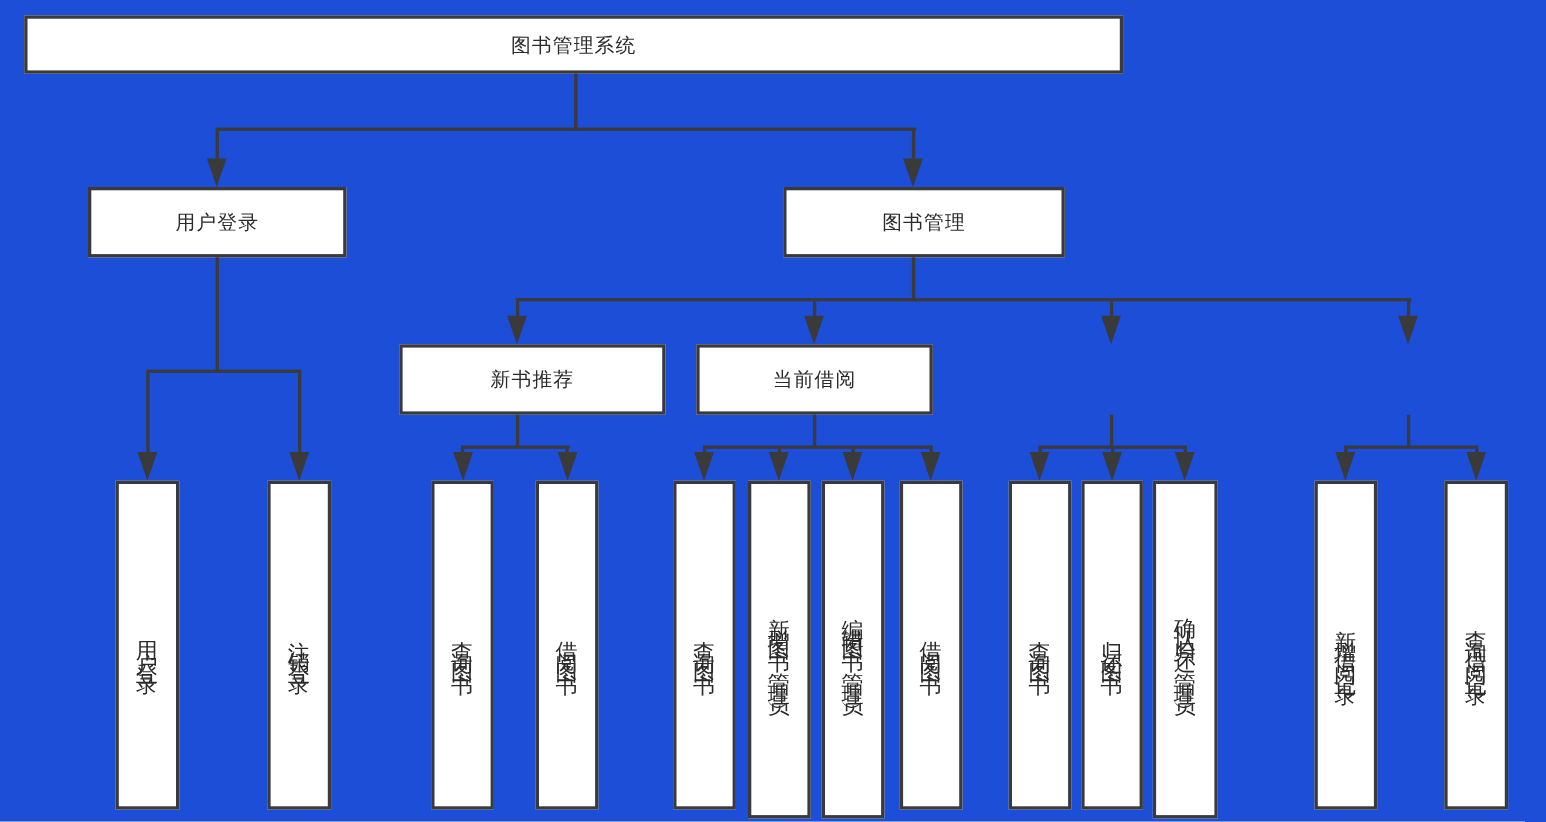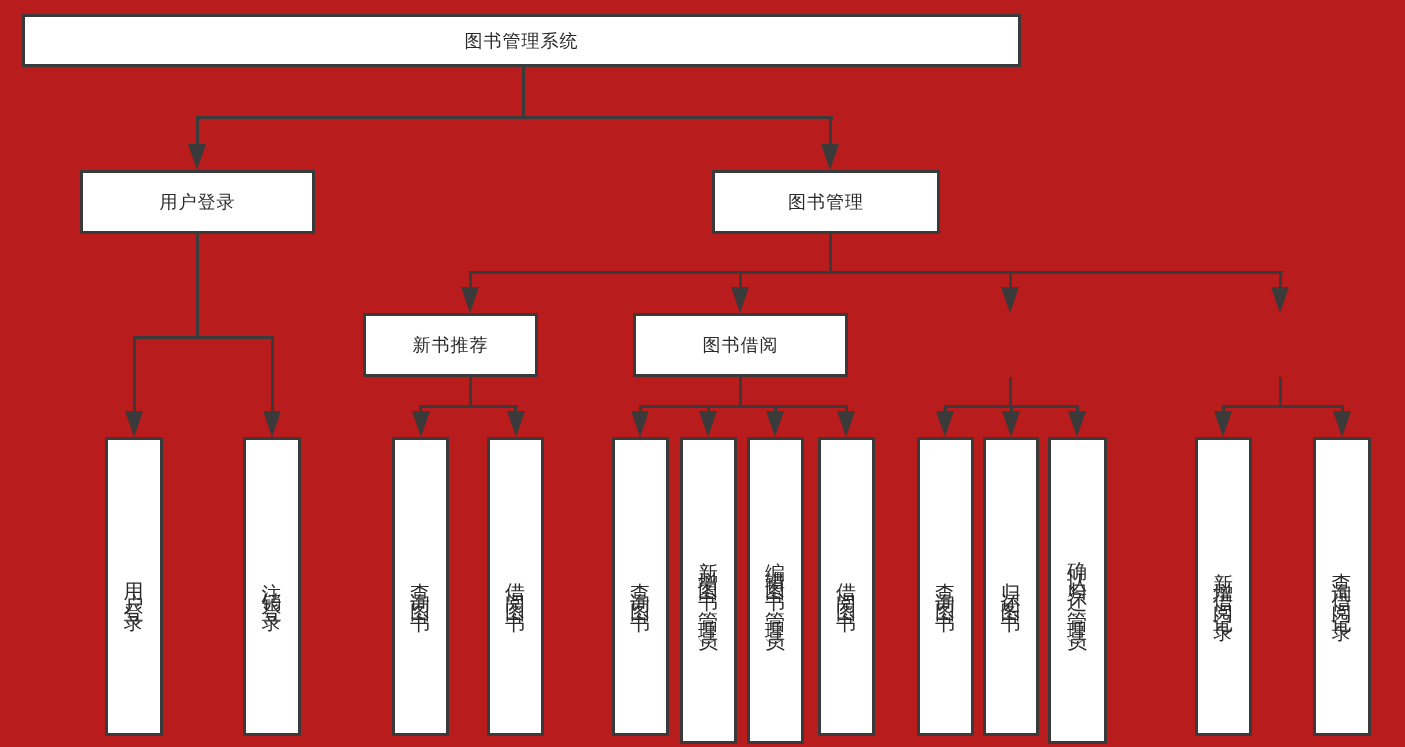--- a/index.html
+++ b/index.html
@@ -1,20 +1,20 @@
 <!DOCTYPE html>
 <html><head>
 <meta charset="utf-8">
 <style>
   html, body { margin: 0; padding: 0; background: #ffffff; }
   #canvas {
     position: relative;
     width: 1405px;
     height: 747px;
-    background: #b91c1c;
+    background: #1d4ed8;
     overflow: hidden;
     font-family: "DejaVu Sans", "Liberation Sans", sans-serif;
     color: #2a2a2a;
   }
   .box {
     position: absolute;
     background: #ffffff;
     border: 3px solid #3a3a3a;
     box-sizing: border-box;
     display: flex;
@@ -71,21 +71,21 @@
   <div class="line" style="left:522px; top:67px; width:3px; height:52px;"></div>
   <div class="line" style="left:196px; top:116px; width:637px; height:3px;"></div>
   <div class="line" style="left:196px; top:119px; width:3px; height:25px;"></div>
   <div class="line" style="left:829px; top:119px; width:3px; height:25px;"></div>
   <div class="arrow" style="left:188px; top:144px;"></div>
   <div class="arrow" style="left:821px; top:144px;"></div>
 
   <div class="box" style="left:80px; top:170px; width:235px; height:64px;">
     <span>用户登录</span>
   </div>
-  <div class="box" style="left:712px; top:170px; width:228px; height:64px;text-align:right;">
+  <div class="box" style="left:712px; top:170px; width:256px; height:64px;text-align:right;">
     <span>图书管理</span>
   </div>
 
   <div class="line" style="left:196px; top:234px; width:3px; height:104px;"></div>
   <div class="line" style="left:133px; top:336px; width:141px; height:3px;"></div>
   <div class="line" style="left:133px; top:339px; width:3px; height:72px;"></div>
   <div class="line" style="left:271px; top:339px; width:3px; height:72px;"></div>
   <div class="arrow" style="left:125px; top:411px;"></div>
   <div class="arrow" style="left:263px; top:411px;"></div>
 
@@ -100,25 +100,25 @@
   <div class="line" style="left:469px; top:271px; width:814px; height:3px;"></div>
   <div class="line" style="left:469px; top:274px; width:3px; height:13px;"></div>
   <div class="line" style="left:739px; top:274px; width:3px; height:13px;"></div>
   <div class="line" style="left:1009px; top:274px; width:3px; height:13px;"></div>
   <div class="line" style="left:1279px; top:274px; width:3px; height:13px;"></div>
   <div class="arrow" style="left:461px; top:287px;"></div>
   <div class="arrow" style="left:731px; top:287px;"></div>
   <div class="arrow" style="left:1001px; top:287px;"></div>
   <div class="arrow" style="left:1271px; top:287px;"></div>
 
-  <div class="box" style="left:363px; top:313px; width:175px; height:64px;">
+  <div class="box" style="left:363px; top:313px; width:242px; height:64px;">
     <span>新书推荐</span>
   </div>
   <div class="box" style="left:633px; top:313px; width:215px; height:64px;">
-    <span>图书借阅</span>
+    <span>当前借阅</span>
   </div>
 
   <div class="line" style="left:469px; top:377px; width:3px; height:30px;"></div>
   <div class="line" style="left:419px; top:405px; width:99px; height:3px;"></div>
   <div class="line" style="left:419px; top:408px; width:3px; height:6px;"></div>
   <div class="line" style="left:514px; top:408px; width:3px; height:6px;"></div>
   <div class="arrow" style="left:412px; top:411px;"></div>
   <div class="arrow" style="left:507px; top:411px;"></div>
 
   <div class="box leaf" style="left:392px; top:437px; width:57px; height:299px;">

